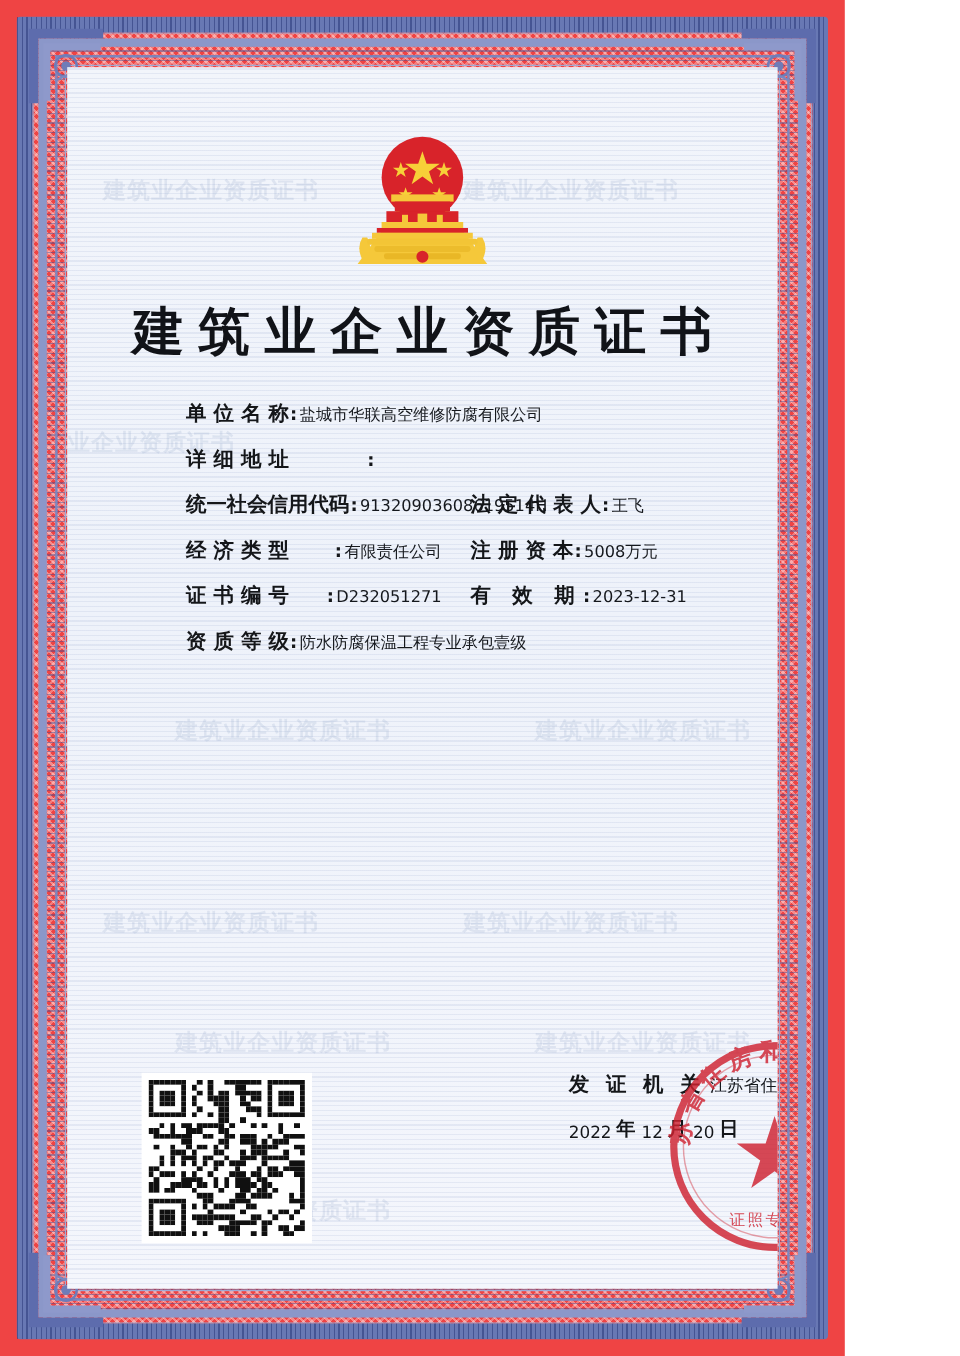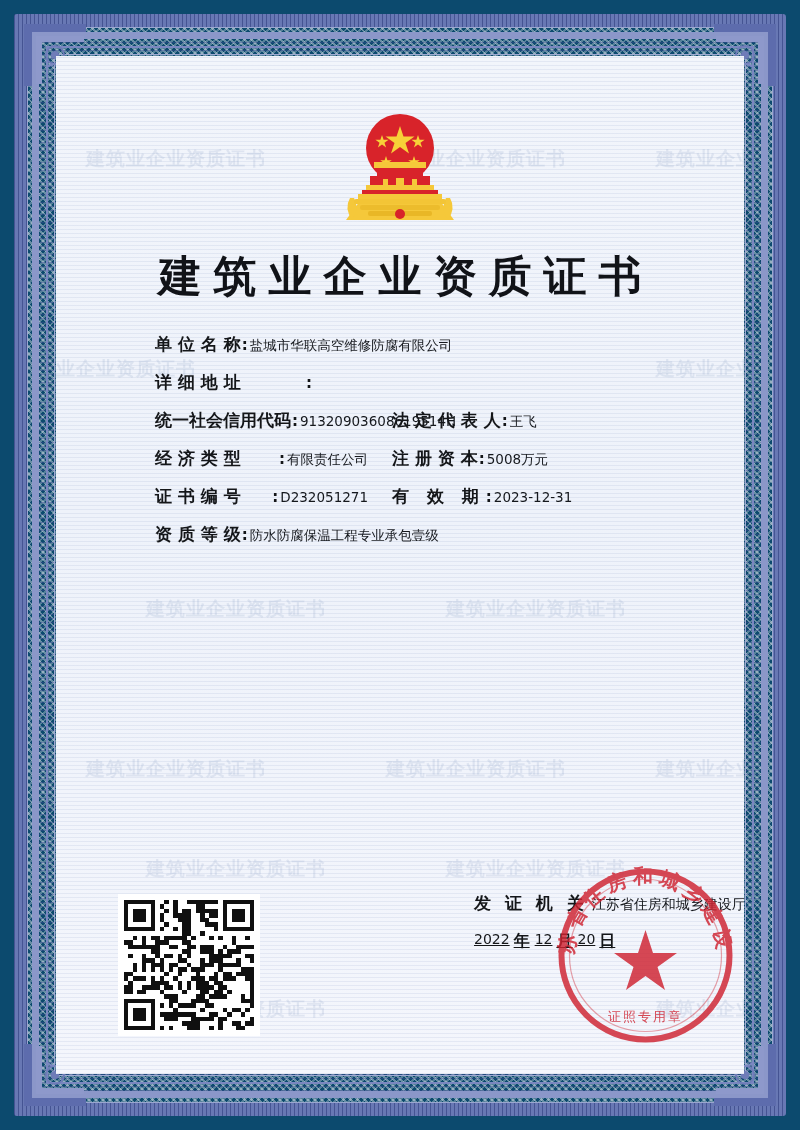--- a/index.html
+++ b/index.html
@@ -9,24 +9,24 @@
   }
   body {
     width: 800px;
     height: 1130px;
     font-family: "Liberation Sans", sans-serif;
     overflow: hidden;
   }
 
   .certificate {
     position: relative;
-    width: 800px;
+    width: 704px;
     height: 1130px;
     box-sizing: border-box;
-    background: #0c4a6e;
+    background: #ef4444;
   }
 
   
   .border-outer {
     position: absolute;
     left: 14px;
     top: 14px;
     right: 14px;
     bottom: 14px;
     border: 13px solid #6878b4;
@@ -213,24 +213,23 @@
   }
   .issuer-val {
     font-size: 14px;
     color: #15181d;
     margin-left: 4px;
     white-space: nowrap;
   }
   .date-line {
     margin-top: 16px;
     display: flex;
-    align-items: flex-start;
+    align-items: flex-end;
     font-weight: bold;
     color: #141619;
-    text-decoration: underline;
   }
   .date-num {
     font-family: "DejaVu Sans", sans-serif;
     font-size: 14px;
     font-weight: normal;
   }
   .date-unit {
     font-family: "DejaVu Sans", sans-serif;
     font-size: 16px;
     font-weight: bold;

